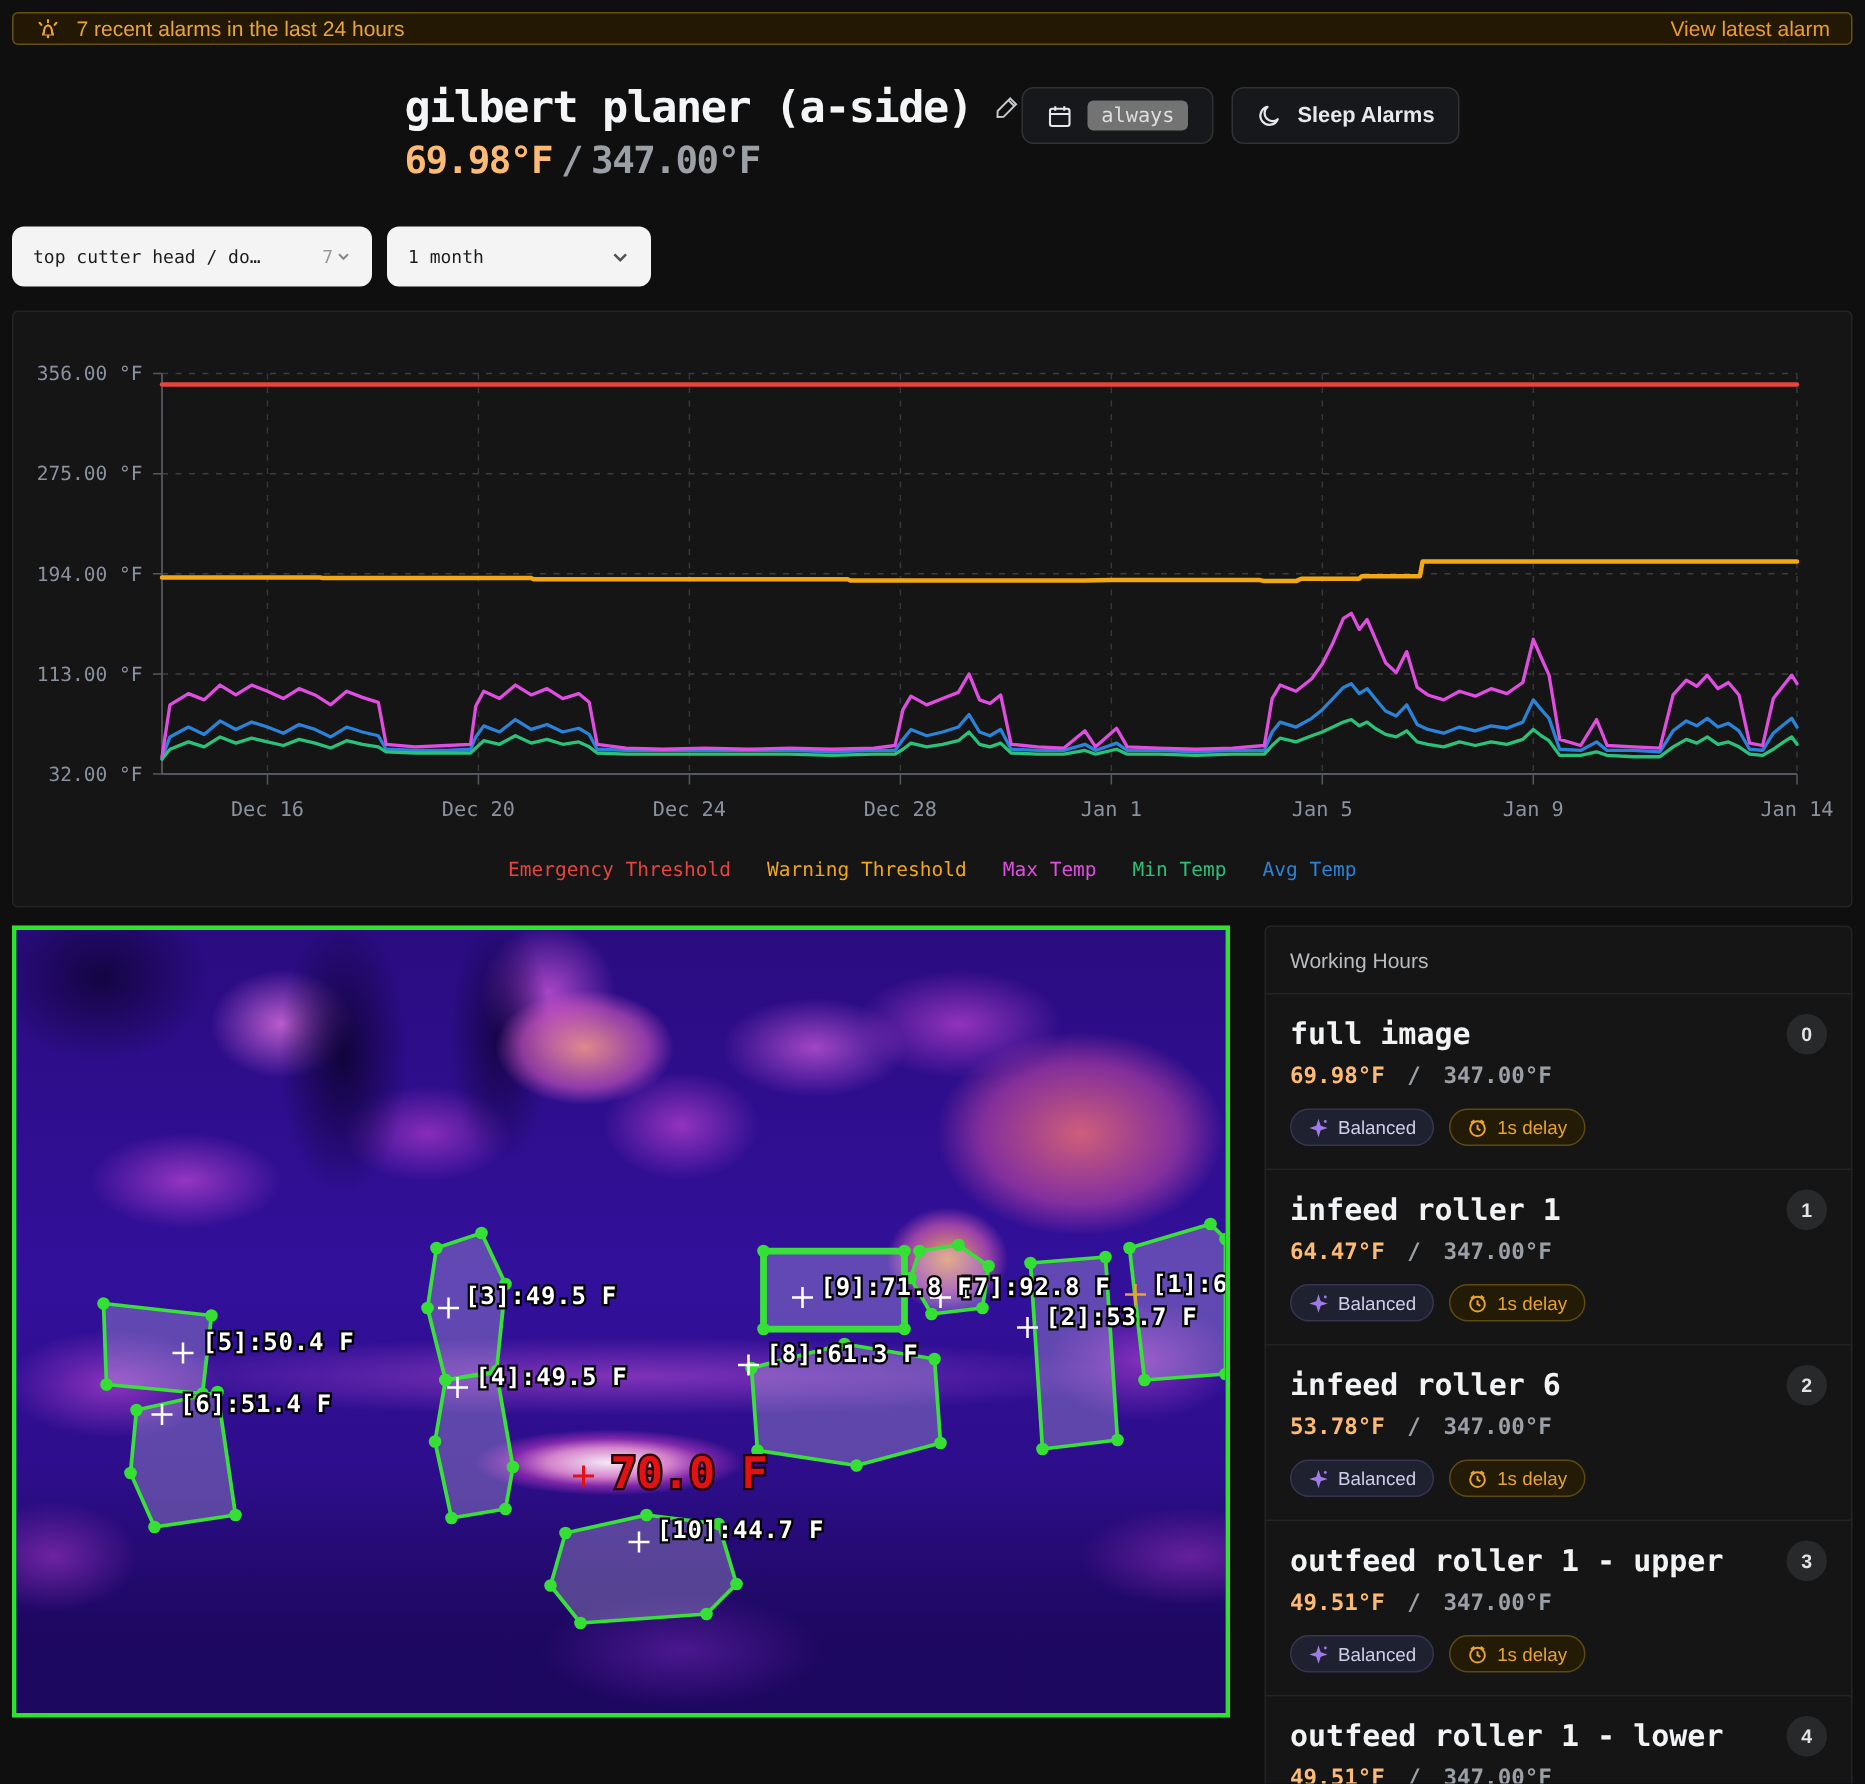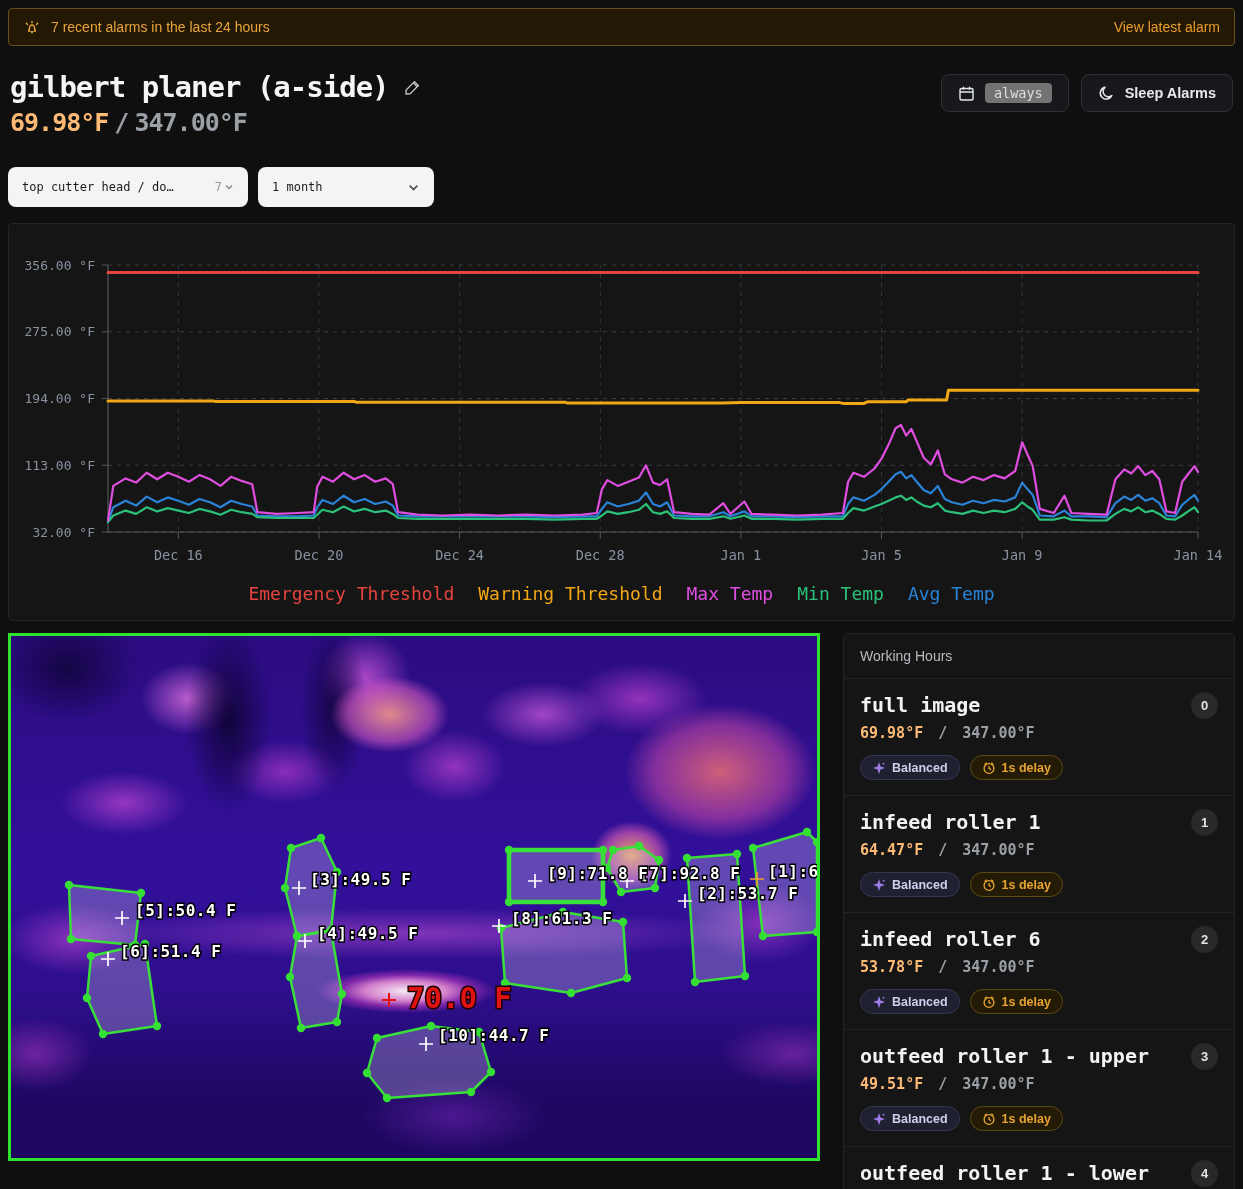--- a/index.html
+++ b/index.html
@@ -1,28 +1,28 @@
 <!DOCTYPE html>
 <html><head>
 <meta charset="utf-8">
 <style>
   * { margin:0; padding:0; box-sizing:border-box; }
   html,body { width:1243px; height:1189px; overflow:hidden; }
   body { background:#0f0f10; font-family:"Liberation Sans", sans-serif; color:#e6e8ea; }
   .page { padding:8px; }
 
   
-  .banner { height:38px; display:flex; align-items:center; justify-content:space-between;
+  .banner { height:22px; display:flex; align-items:center; justify-content:space-between;
     background:#231804; border:1px solid #66501a; border-radius:4px; padding:0 14px;
     color:#e9a53c; font-size:14px; margin-bottom:24px;text-align:right; }
   .banner-left { display:flex; align-items:center; gap:10px; }
   .banner-link { color:#eb9c2d; font-weight:400; cursor:pointer; text-decoration:none; }
 
   
-  .header-row { display:flex; justify-content:space-between; align-items:flex-start; padding:0 2px; margin-bottom:30px; }
+  .header-row { display:flex; justify-content:center; align-items:flex-start; padding:0 2px; margin-bottom:30px; }
   .title-line { display:flex; align-items:center; gap:14px; }
   .title-line h1 { font-family:"DejaVu Sans Mono", monospace; font-size:29px; font-weight:700; color:#f4f5f6; letter-spacing:-1px; }
   .temp-line { font-family:"DejaVu Sans Mono", monospace; font-size:25px; font-weight:700; margin-top:4px; letter-spacing:-1px; }
   .t-green { color:#fdba74; }
   .t-sep   { color:#9aa0a6; margin:0 6px; }
   .t-gray  { color:#9aa0a6; }
   .header-actions { display:flex; gap:12px; margin-top:4px; }
   .btn-dark { display:inline-flex; align-items:center; gap:10px; background:#17181b;
     border:1px solid #2f3134; border-radius:8px; height:38px; padding:0 16px;
     color:#e6e8ea; font-size:14.5px; font-weight:600; cursor:pointer; font-family:"Liberation Sans", sans-serif; }
@@ -35,21 +35,21 @@
     font-family:"DejaVu Sans Mono", monospace; font-size:12px; cursor:pointer; }
   .select.w1 { width:240px; }
   .select.w2 { width:176px; justify-content:space-between; }
   .select .lbl { white-space:nowrap; overflow:hidden; }
   .select .count { color:#9a9a9a; margin-left:auto; padding-left:8px; }
 
   
   .chart-panel { position:relative; background:#151516; border:1px solid #242426; border-radius:4px;
     height:398px; margin-bottom:12px; overflow:hidden; }
   .legend { position:absolute; left:0; right:0; bottom:16px; display:flex; justify-content:center; gap:24px;
-    font-family:"DejaVu Sans Mono", monospace; font-size:18px; }
+    font-family:"DejaVu Sans Mono", monospace; font-size:13px; }
 
   
   .bottom-row { display:flex; gap:23px; align-items:flex-start; }
 
   .thermal { position:relative; width:812px; height:528px; border:3px solid #2ee32e; overflow:hidden; flex:none; background:#2c0d86; }
   .thermal-bg { position:absolute; inset:0;
     background:
       radial-gradient(90px 22px at 49% 68%, rgba(255,246,252,0.95), rgba(255,160,220,0.8) 45%, rgba(230,70,210,0.45) 72%, rgba(230,70,210,0) 100%),
       radial-gradient(70px 45px at 47% 15%, rgba(242,150,140,0.9), rgba(225,95,195,0.55) 60%, rgba(225,95,195,0) 85%),
       radial-gradient(120px 85px at 88% 26%, rgba(234,108,118,0.85), rgba(214,78,170,0.5) 55%, rgba(214,78,170,0) 80%),
@@ -83,21 +83,21 @@
 
   
   .wh-panel { flex:1; background:#151516; border:1px solid #242426; border-radius:4px; }
   .wh-header { padding:14px 16px; font-size:14px; color:#b7bcc0; border-bottom:1px solid #232325; }
   .wh-item { position:relative; padding:14px 16px 15px; cursor:pointer; }
   .wh-item + .wh-item { border-top:1px solid #232325; }
   .wh-name { font-family:"DejaVu Sans Mono", monospace; font-size:20px; font-weight:700; color:#f2f3f4; }
   .wh-temps { font-family:"DejaVu Sans Mono", monospace; font-size:15px; font-weight:700; margin-top:7px; }
   .wh-badges { display:flex; gap:10px; margin-top:13px; }
   .badge { display:inline-flex; align-items:center; gap:6px; height:25px; padding:0 11px; border-radius:13px;
-    font-size:12.5px; font-weight:700; }
+    font-size:12.5px; font-weight:400; }
   .badge.balanced { background:#1f2030; border:1px solid #343652; color:#ccd0ea; }
   .badge.delay    { background:#241b06; border:1px solid #5c4a14; color:#e8a432; }
   .wh-num { position:absolute; top:13px; right:16px; width:27px; height:27px; border-radius:50%;
     background:#28292b; color:#e2e3e4; font-size:13px; font-weight:600;
     display:flex; align-items:center; justify-content:center; }
 
   svg.icon { display:block; }
 </style>
 </head>
 <body>

